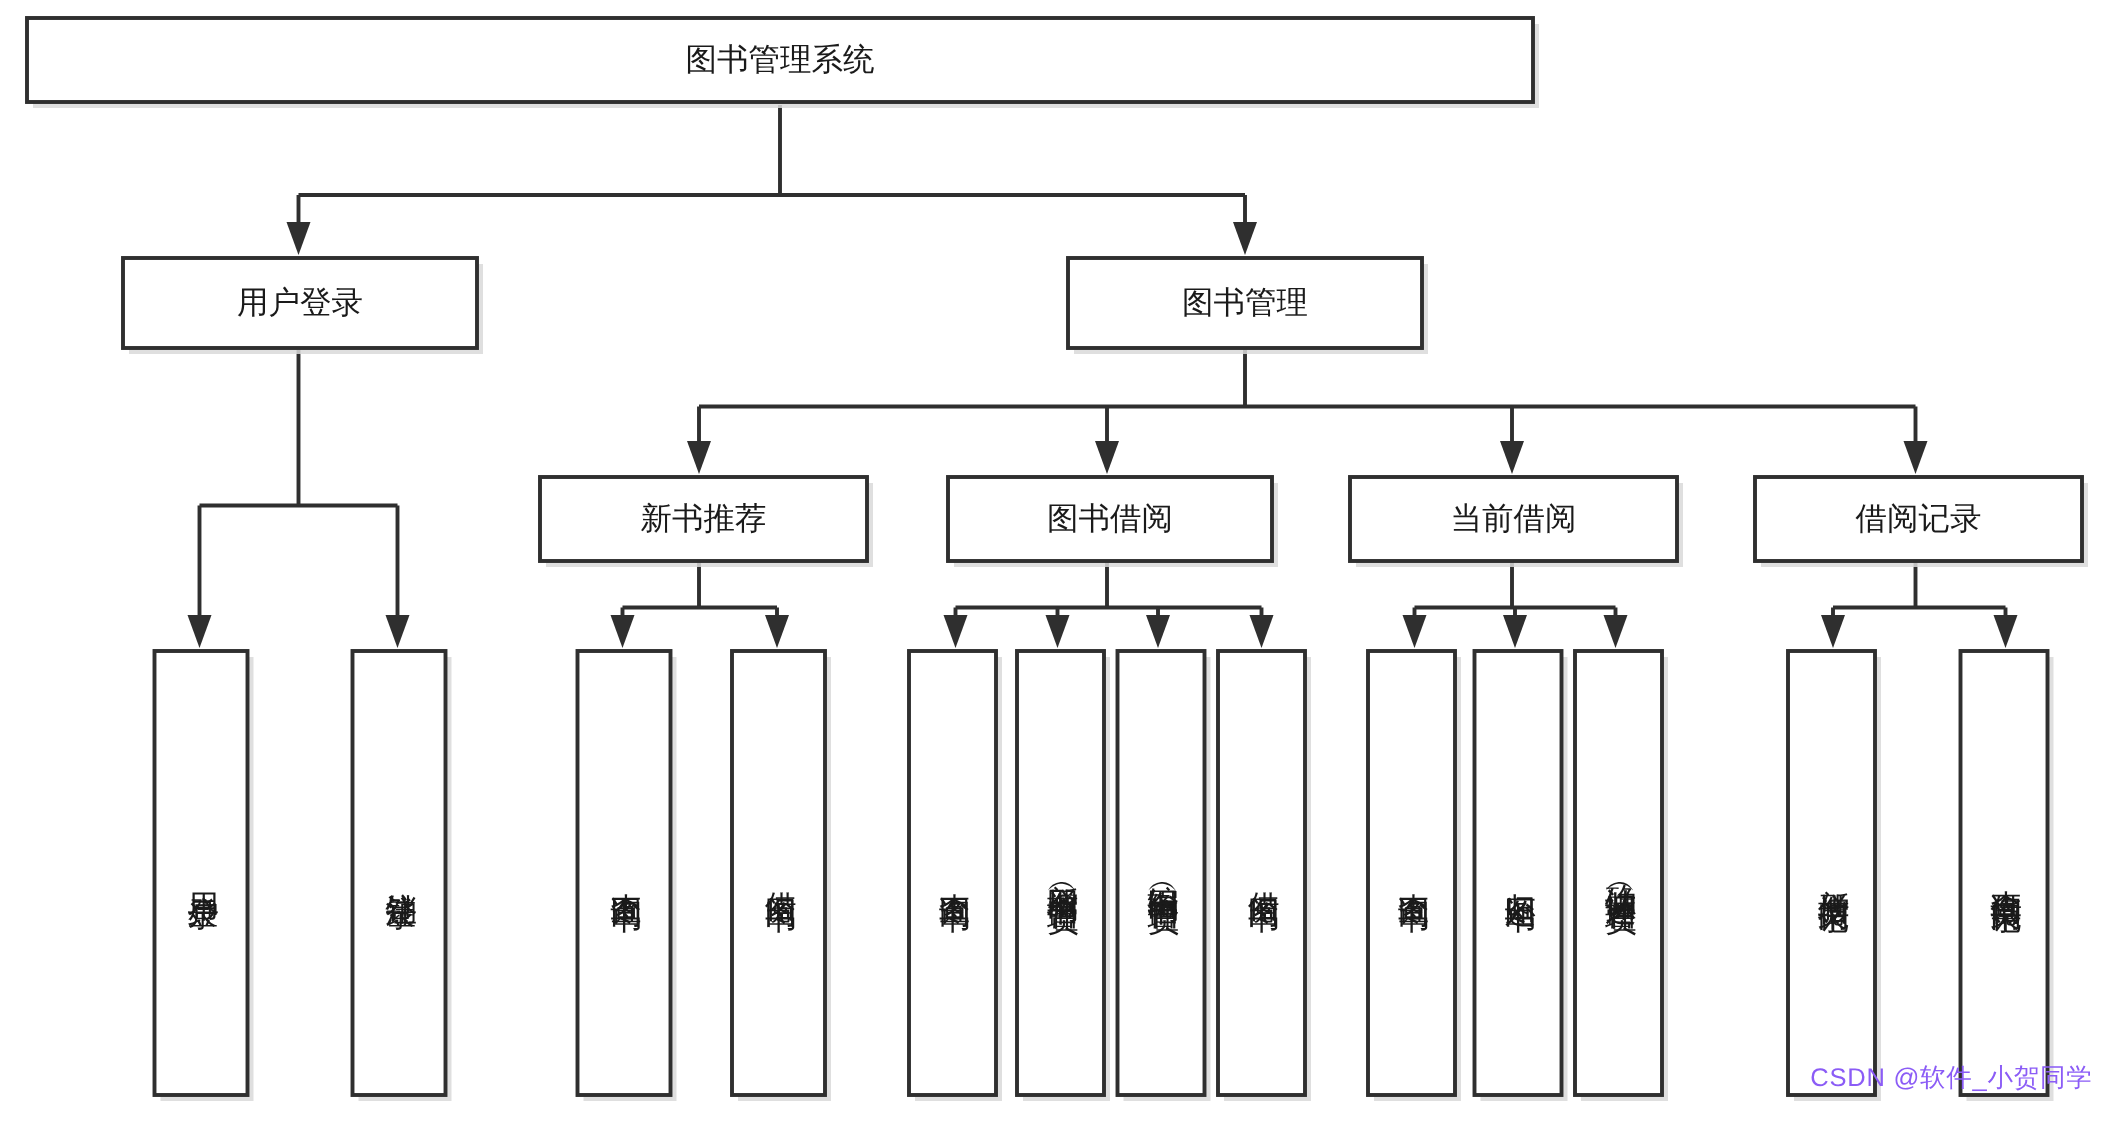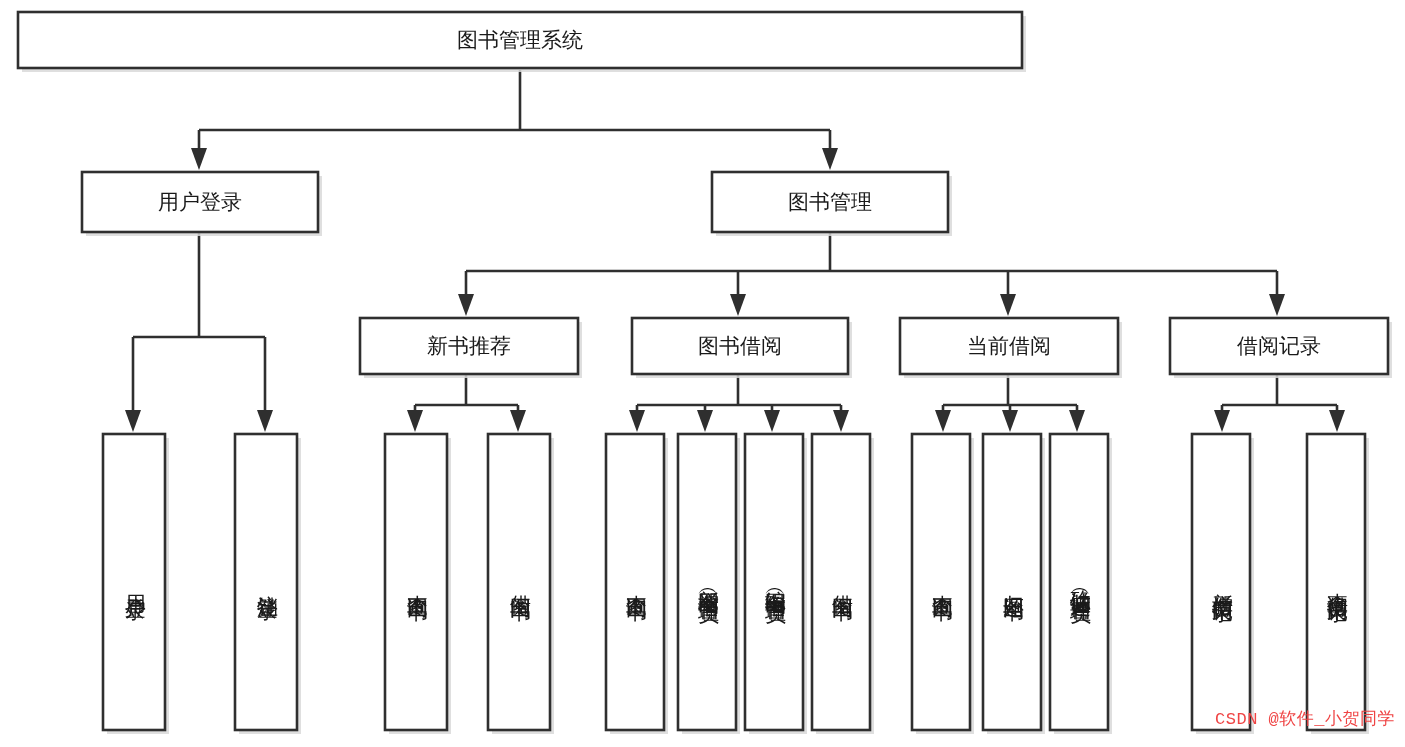--- a/index.html
+++ b/index.html
@@ -58,23 +58,23 @@
     writing-mode: vertical-rl;
     text-orientation: upright;
     letter-spacing: 2px;
     dominant-baseline: middle;
     text-anchor: middle;
   }
   .watermark {
     position: absolute;
     right: 10px;
     bottom: 8px;
-    font-family: Liberation Mono, monospace;
+    font-family: Liberation Sans, sans-serif;
     font-size: 17px;
-    color: #ef4444;
+    color: #8b5cf6;
     letter-spacing: 0.5px;
     user-select: none;
     white-space: nowrap;
   }
 </style>
 </head>
 <body>
 
 <div id="diagram-root">
 

